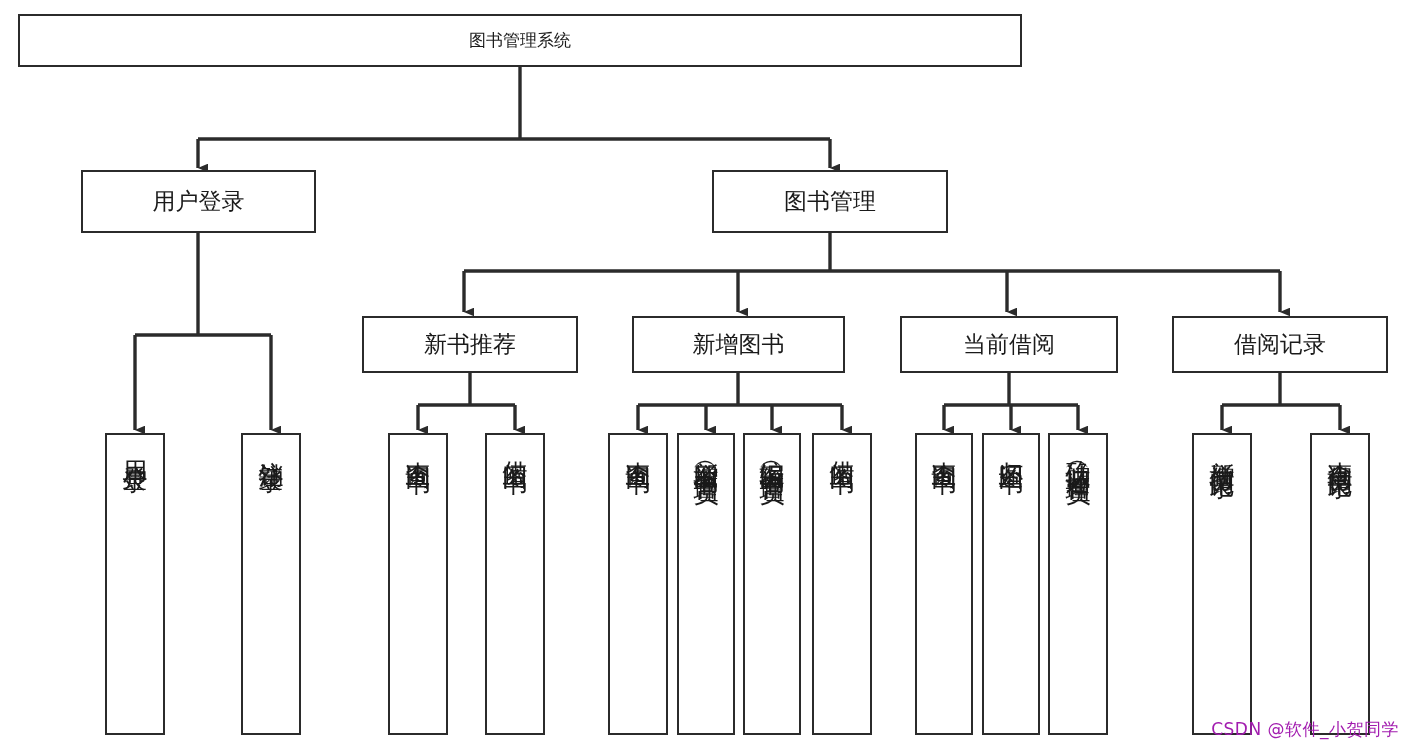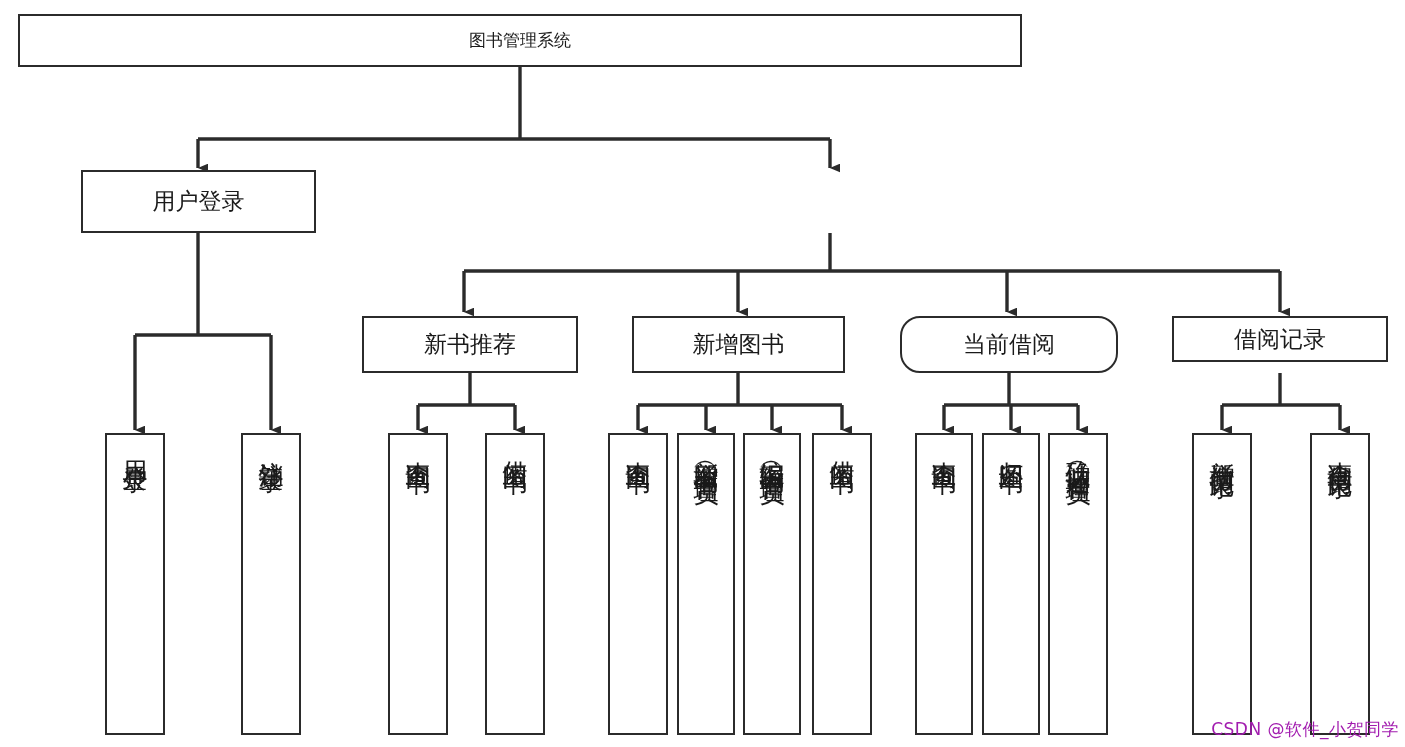--- a/index.html
+++ b/index.html
@@ -130,31 +130,34 @@
     </g>
   </svg>
 
   <div class="node horiz root" style="left:18px; top:14px; width:1004px; height:53px;">
     <span class="node-label">图书管理系统</span>
   </div>
 
   <div class="node horiz" style="left:81px; top:170px; width:235px; height:63px;">
     <span class="node-label">用户登录</span>
   </div>
+  <div class="node horiz" style="left:712px; top:170px; width:236px; height:63px;">
+    <span class="node-label">图书管理</span>
+  </div>
 
   <div class="node horiz" style="left:362px; top:316px; width:216px; height:57px;">
     <span class="node-label">新书推荐</span>
   </div>
   <div class="node horiz" style="left:632px; top:316px; width:213px; height:57px;">
     <span class="node-label">新增图书</span>
   </div>
-  <div class="node horiz" style="left:900px; top:316px; width:218px; height:57px;border-radius:20px;">
+  <div class="node horiz" style="left:900px; top:316px; width:218px; height:57px;">
     <span class="node-label">当前借阅</span>
   </div>
-  <div class="node horiz" style="left:1172px; top:316px; width:216px; height:46px;">
+  <div class="node horiz" style="left:1172px; top:316px; width:216px; height:57px;">
     <span class="node-label">借阅记录</span>
   </div>
 
   <div class="node vert" style="left:105px; top:433px; width:60px; height:302px;">
     <span class="node-label">用户登录</span>
   </div>
   <div class="node vert" style="left:241px; top:433px; width:60px; height:302px;">
     <span class="node-label">注销登录</span>
   </div>
 

